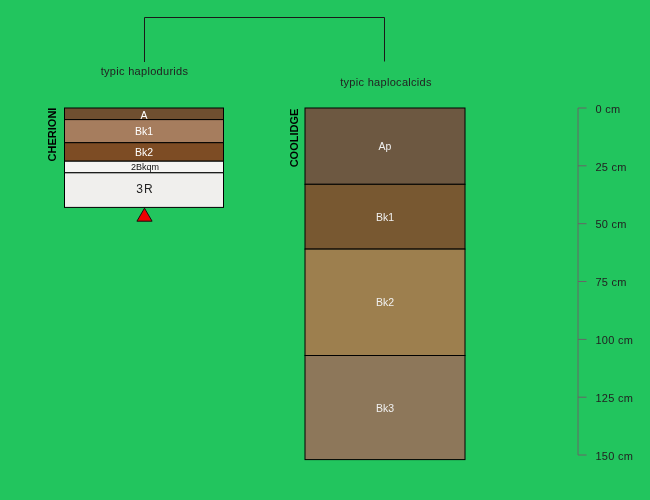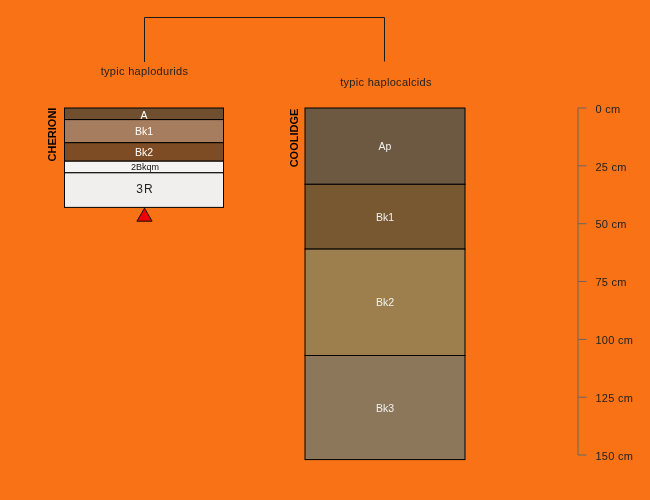--- a/index.html
+++ b/index.html
@@ -1,16 +1,16 @@
 <!DOCTYPE html>
 <html><head>
 <meta charset="utf-8">
 <style>
   html,body{margin:0;padding:0;background:#ffffff;}
-  #canvas{position:relative;width:650px;height:500px;background:#f97316;overflow:hidden;}
+  #canvas{position:relative;width:650px;height:500px;background:#22c55e;overflow:hidden;}
   svg{display:block;}
   text{font-family:"Liberation Sans",sans-serif;}
 </style>
 </head>
 <body>
 <div id="canvas">
 <svg width="650" height="500" viewBox="0 0 650 500">
 
   <path d="M144.5,62 L144.5,17.5 L384.5,17.5 L384.5,61.5" fill="none" stroke="#1a1a1a" stroke-width="1"></path>
 

